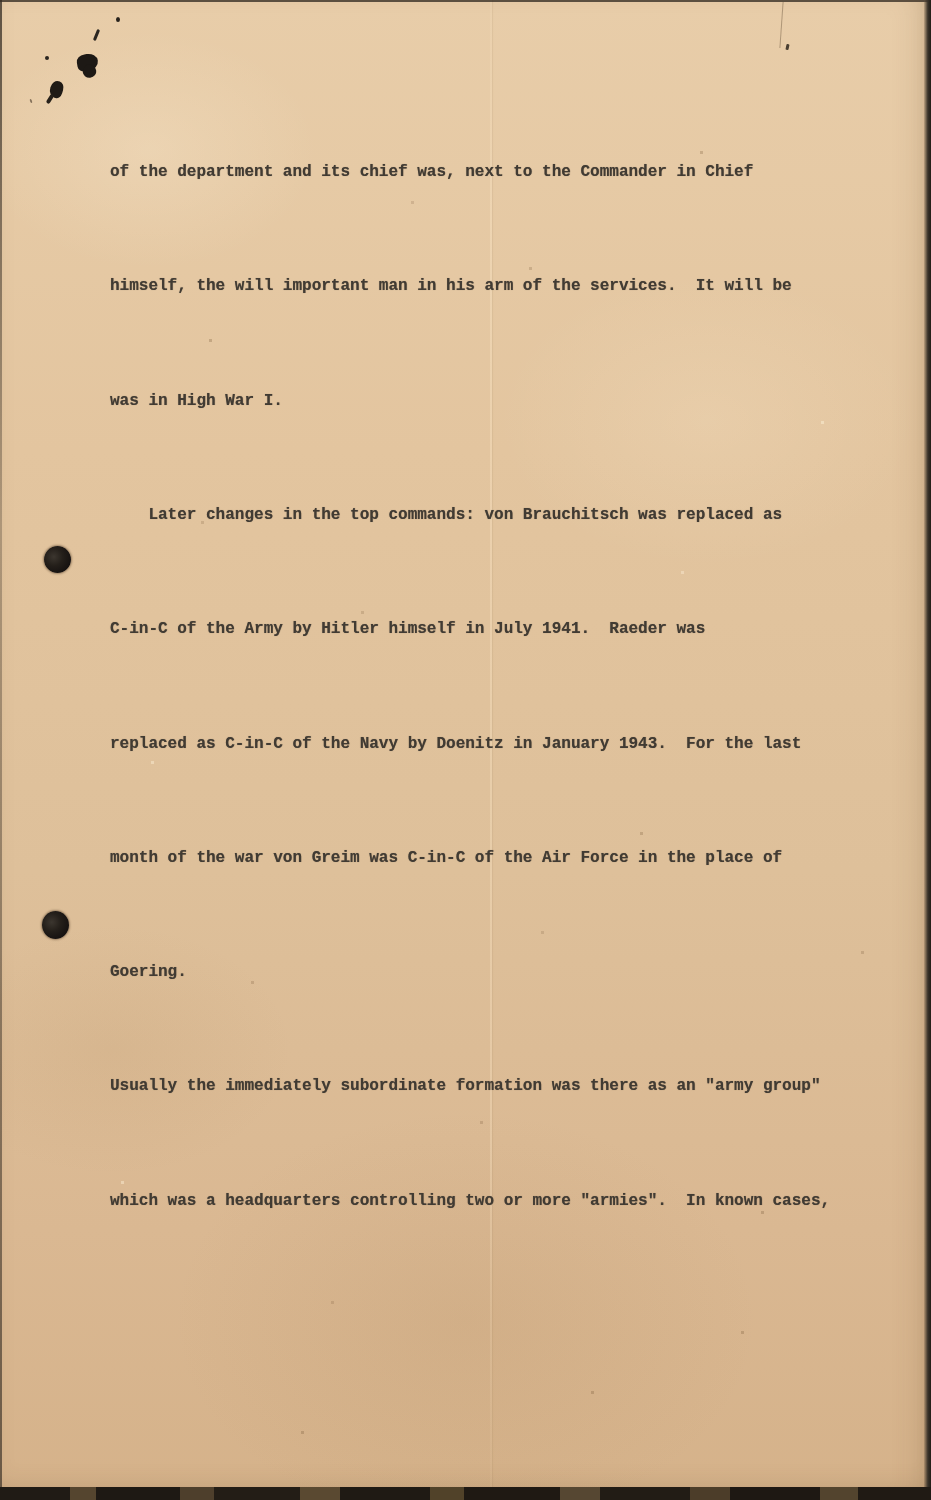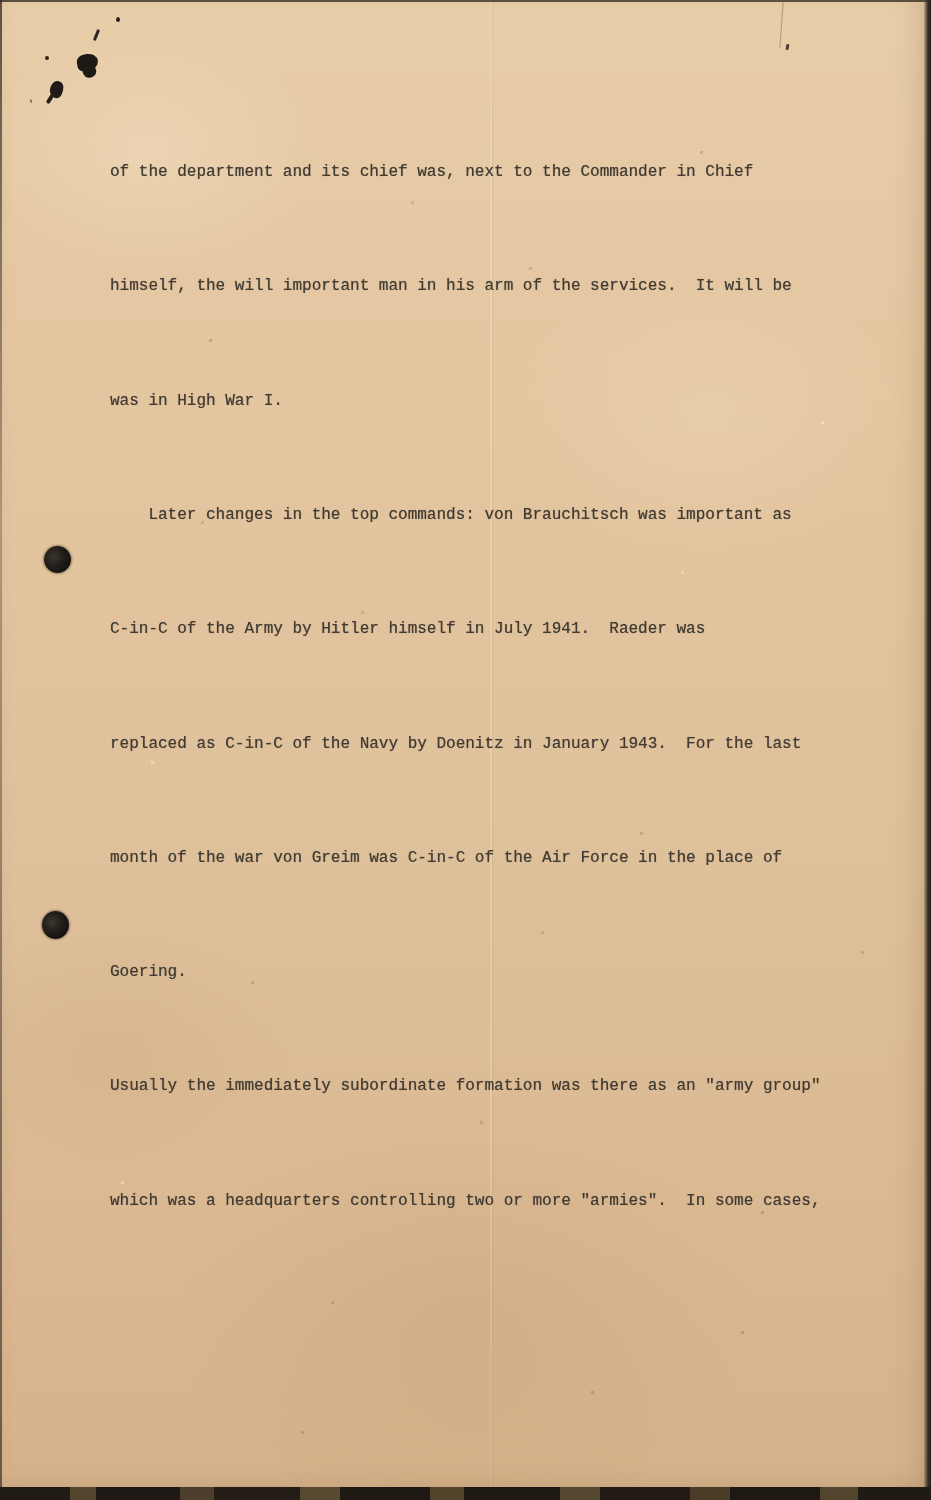--- a/index.html
+++ b/index.html
@@ -10,20 +10,21 @@
   }
   .page {
     position:absolute; inset:0;
     background:
       radial-gradient(420px 300px at 50% 88%, rgba(150,112,68,0.10), transparent 70%),
       radial-gradient(260px 180px at 12% 70%, rgba(150,110,62,0.08), transparent 70%),
       radial-gradient(300px 210px at 76% 28%, rgba(255,241,216,0.16), transparent 70%),
       radial-gradient(240px 170px at 16% 10%, rgba(255,244,222,0.22), transparent 70%),
       linear-gradient(180deg,#e8cda9 0%,#e3c59f 30%,#dec09a 58%,#dab892 82%,#d5b28a 100%);
     box-shadow: inset 0 -22px 26px -12px rgba(95,68,40,0.22), inset -26px 0 30px -18px rgba(110,82,50,0.25);
+    font-weight: bold;
   }
   .grain { position:absolute; left:0; top:0; width:1px; height:1px; background:transparent;
     box-shadow:
       210px 340px 0 1px rgba(122,92,58,0.30), 530px 268px 0 1px rgba(122,92,58,0.25),
       701px 152px 0 1px rgba(122,92,58,0.28), 822px 422px 0 1px rgba(250,236,210,0.55),
       362px 612px 0 1px rgba(122,92,58,0.22), 152px 762px 0 1px rgba(250,236,210,0.5),
       641px 833px 0 1px rgba(122,92,58,0.28), 252px 982px 0 1px rgba(122,92,58,0.25),
       481px 1122px 0 1px rgba(122,92,58,0.25), 762px 1212px 0 1px rgba(122,92,58,0.3),
       332px 1302px 0 1px rgba(122,92,58,0.22), 592px 1392px 0 1px rgba(122,92,58,0.3),
       122px 1182px 0 1px rgba(250,236,210,0.5), 862px 952px 0 1px rgba(122,92,58,0.25),
@@ -82,27 +83,27 @@
 <div class="page">
   <div class="grain"></div>
   <div class="crease"></div>
   <div class="scratch"></div>
   <div class="scratch-tick"></div>
 
   <div class="textblock">
     <div class="line">of the department and its chief was, next to the Commander in Chief</div>
     <div class="line">himself, the will important man in his arm of the services.  It will be</div>
     <div class="line">was in High War I.</div>
-    <div class="line">    Later changes in the top commands: von Brauchitsch was important as</div>
+    <div class="line">    Later changes in the top commands: von Brauchitsch was replaced as</div>
     <div class="line">C-in-C of the Army by Hitler himself in July 1941.  Raeder was</div>
     <div class="line">replaced as C-in-C of the Navy by Doenitz in January 1943.  For the last</div>
     <div class="line">month of the war von Greim was C-in-C of the Air Force in the place of</div>
     <div class="line">Goering.</div>
     <div class="line">Usually the immediately subordinate formation was there as an "army group"</div>
-    <div class="line">which was a headquarters controlling two or more "armies".  In some cases,</div>
+    <div class="line">which was a headquarters controlling two or more "armies".  In known cases,</div>
     
     
     
     
     
     
     
     
     
     

